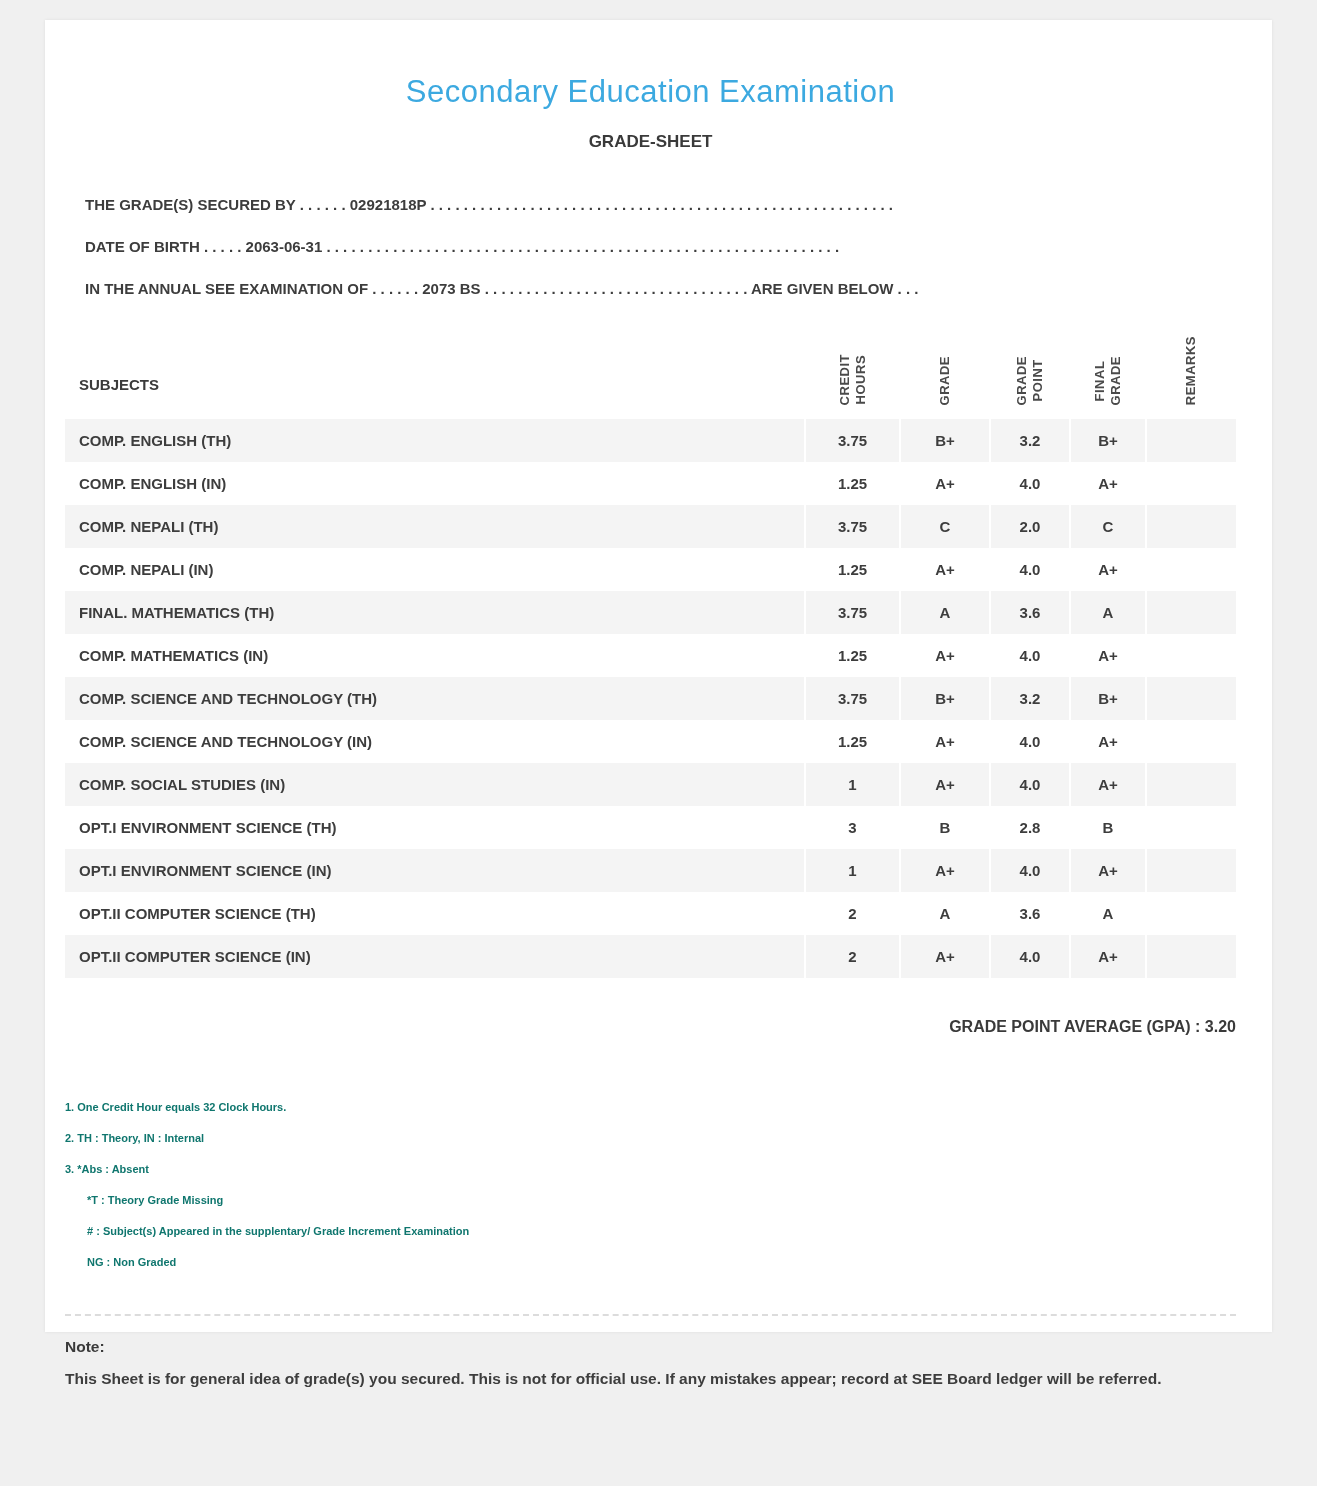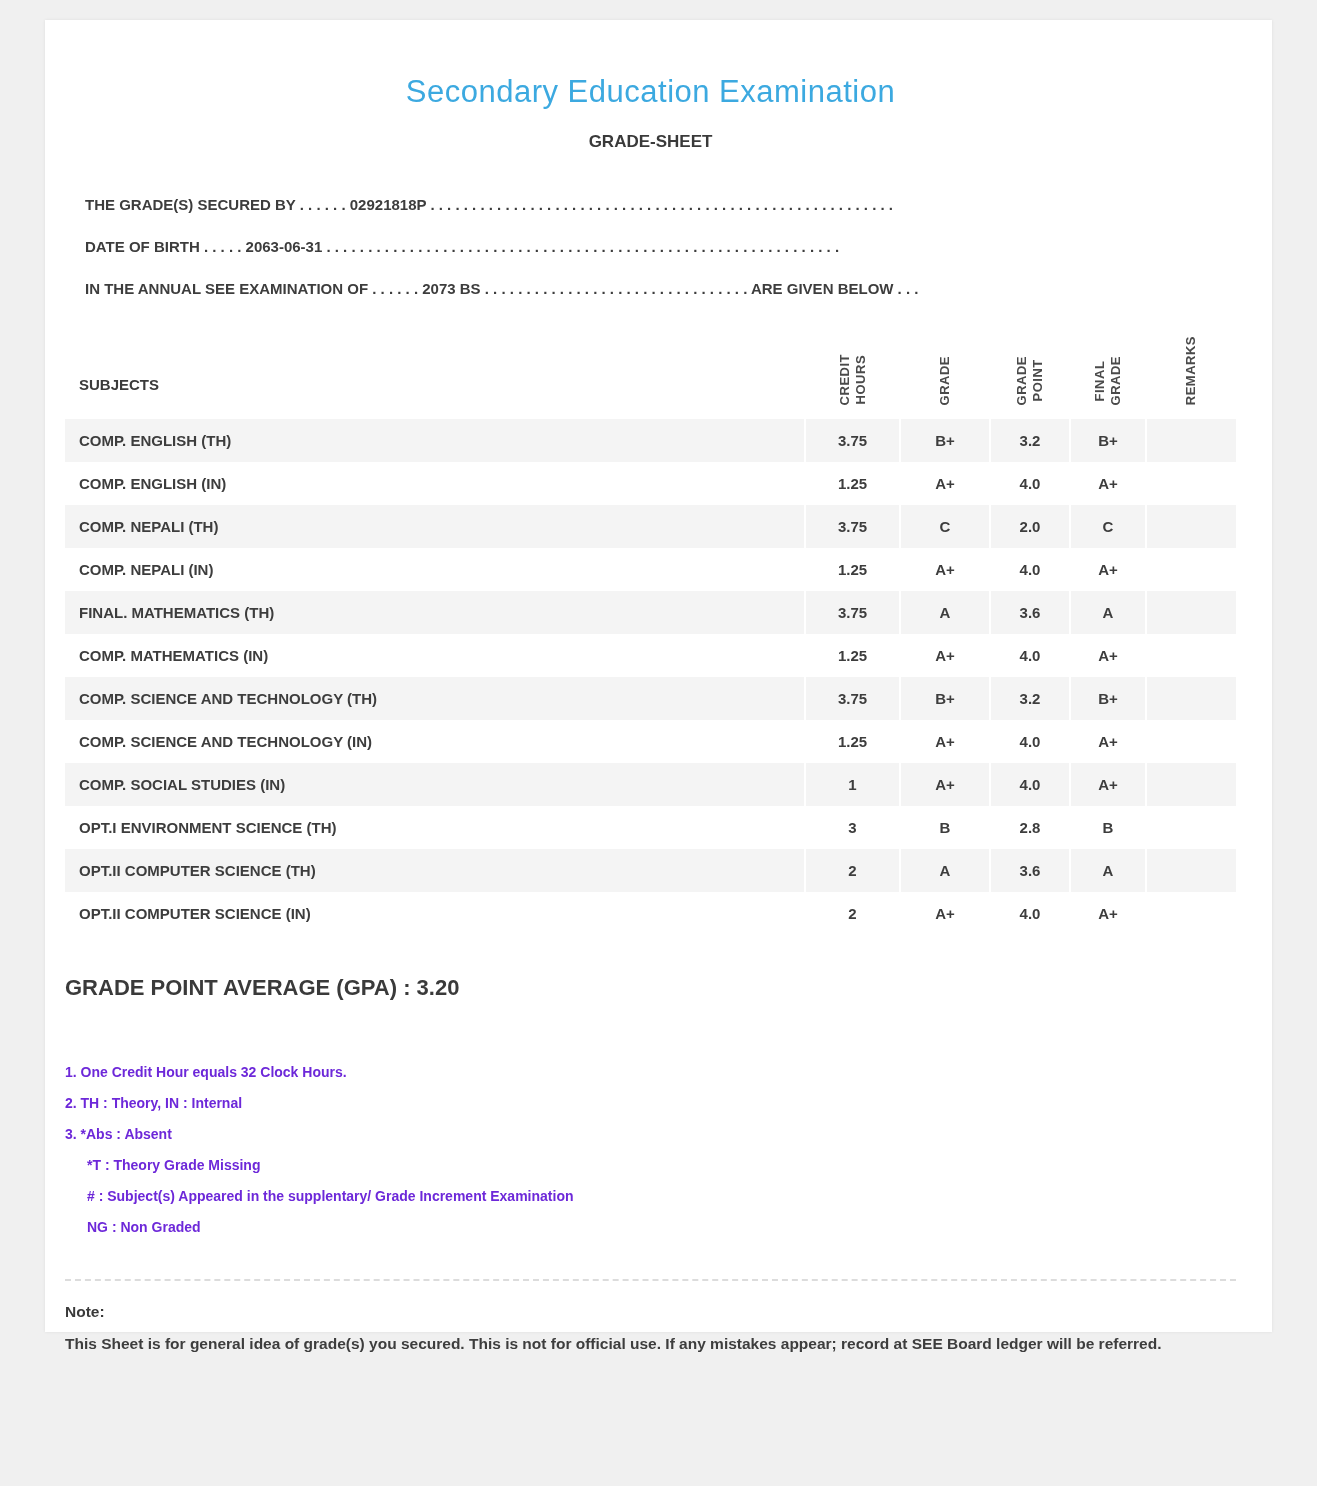--- a/index.html
+++ b/index.html
@@ -78,32 +78,32 @@
     color:#3d3d3d;
   }
   td.val {
     text-align:center;
     font-size:15px;
     font-weight:700;
     color:#3d3d3d;
     border-left:2px solid #ffffff;
   }
   .gpa {
-    text-align:left;
-    font-size:22px;
+    text-align:right;
+    font-size:16px;
     font-weight:700;
     margin-top:40px;
     color:#3a3a3a;
   }
   .footnotes { margin-top:56px; }
   .footnote {
-    font-size:14px;
+    font-size:11px;
     font-weight:700;
     line-height:31px;
-    color:#6d28d9;
+    color:#0f766e;
   }
   .footnote.indent { padding-left:22px; }
   .divider {
     border:none;
     border-top:2px dashed #dcdcdc;
     margin:36px 0 0 0;
   }
   .note-heading {
     margin-top:22px;
     font-size:15.5px;
@@ -230,20 +230,28 @@
   </tr>
         <tr>
     <td class="subject">OPT.I ENVIRONMENT SCIENCE (TH)</td>
     <td class="val">3</td>
     <td class="val">B</td>
     <td class="val">2.8</td>
     <td class="val">B</td>
     <td class="val"></td>
   </tr>
         <tr>
+    <td class="subject">OPT.I ENVIRONMENT SCIENCE (IN)</td>
+    <td class="val">1</td>
+    <td class="val">A+</td>
+    <td class="val">4.0</td>
+    <td class="val">A+</td>
+    <td class="val"></td>
+  </tr>
+        <tr>
     <td class="subject">OPT.II COMPUTER SCIENCE (TH)</td>
     <td class="val">2</td>
     <td class="val">A</td>
     <td class="val">3.6</td>
     <td class="val">A</td>
     <td class="val"></td>
   </tr>
         <tr>
     <td class="subject">OPT.II COMPUTER SCIENCE (IN)</td>
     <td class="val">2</td>

